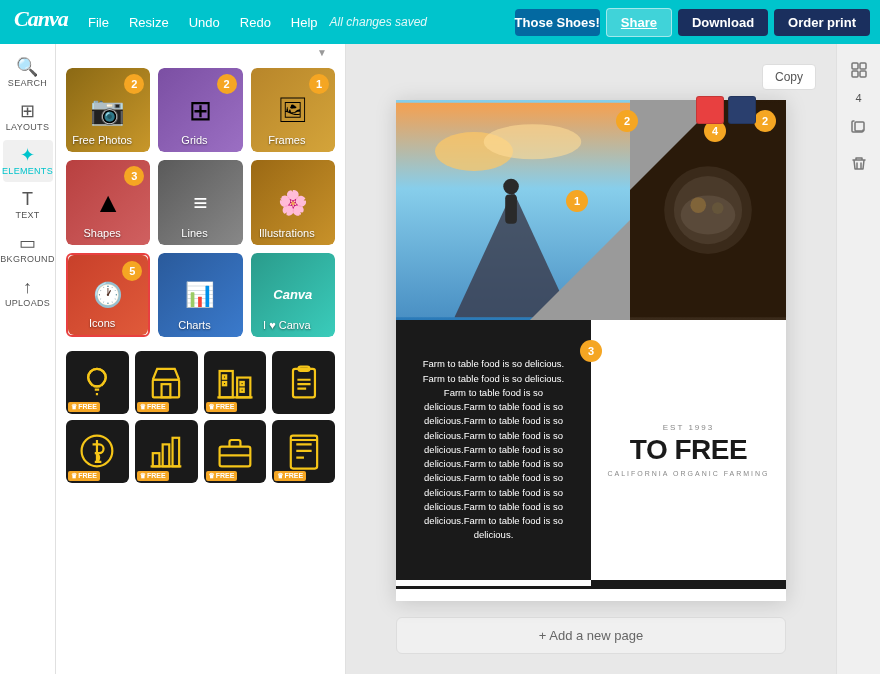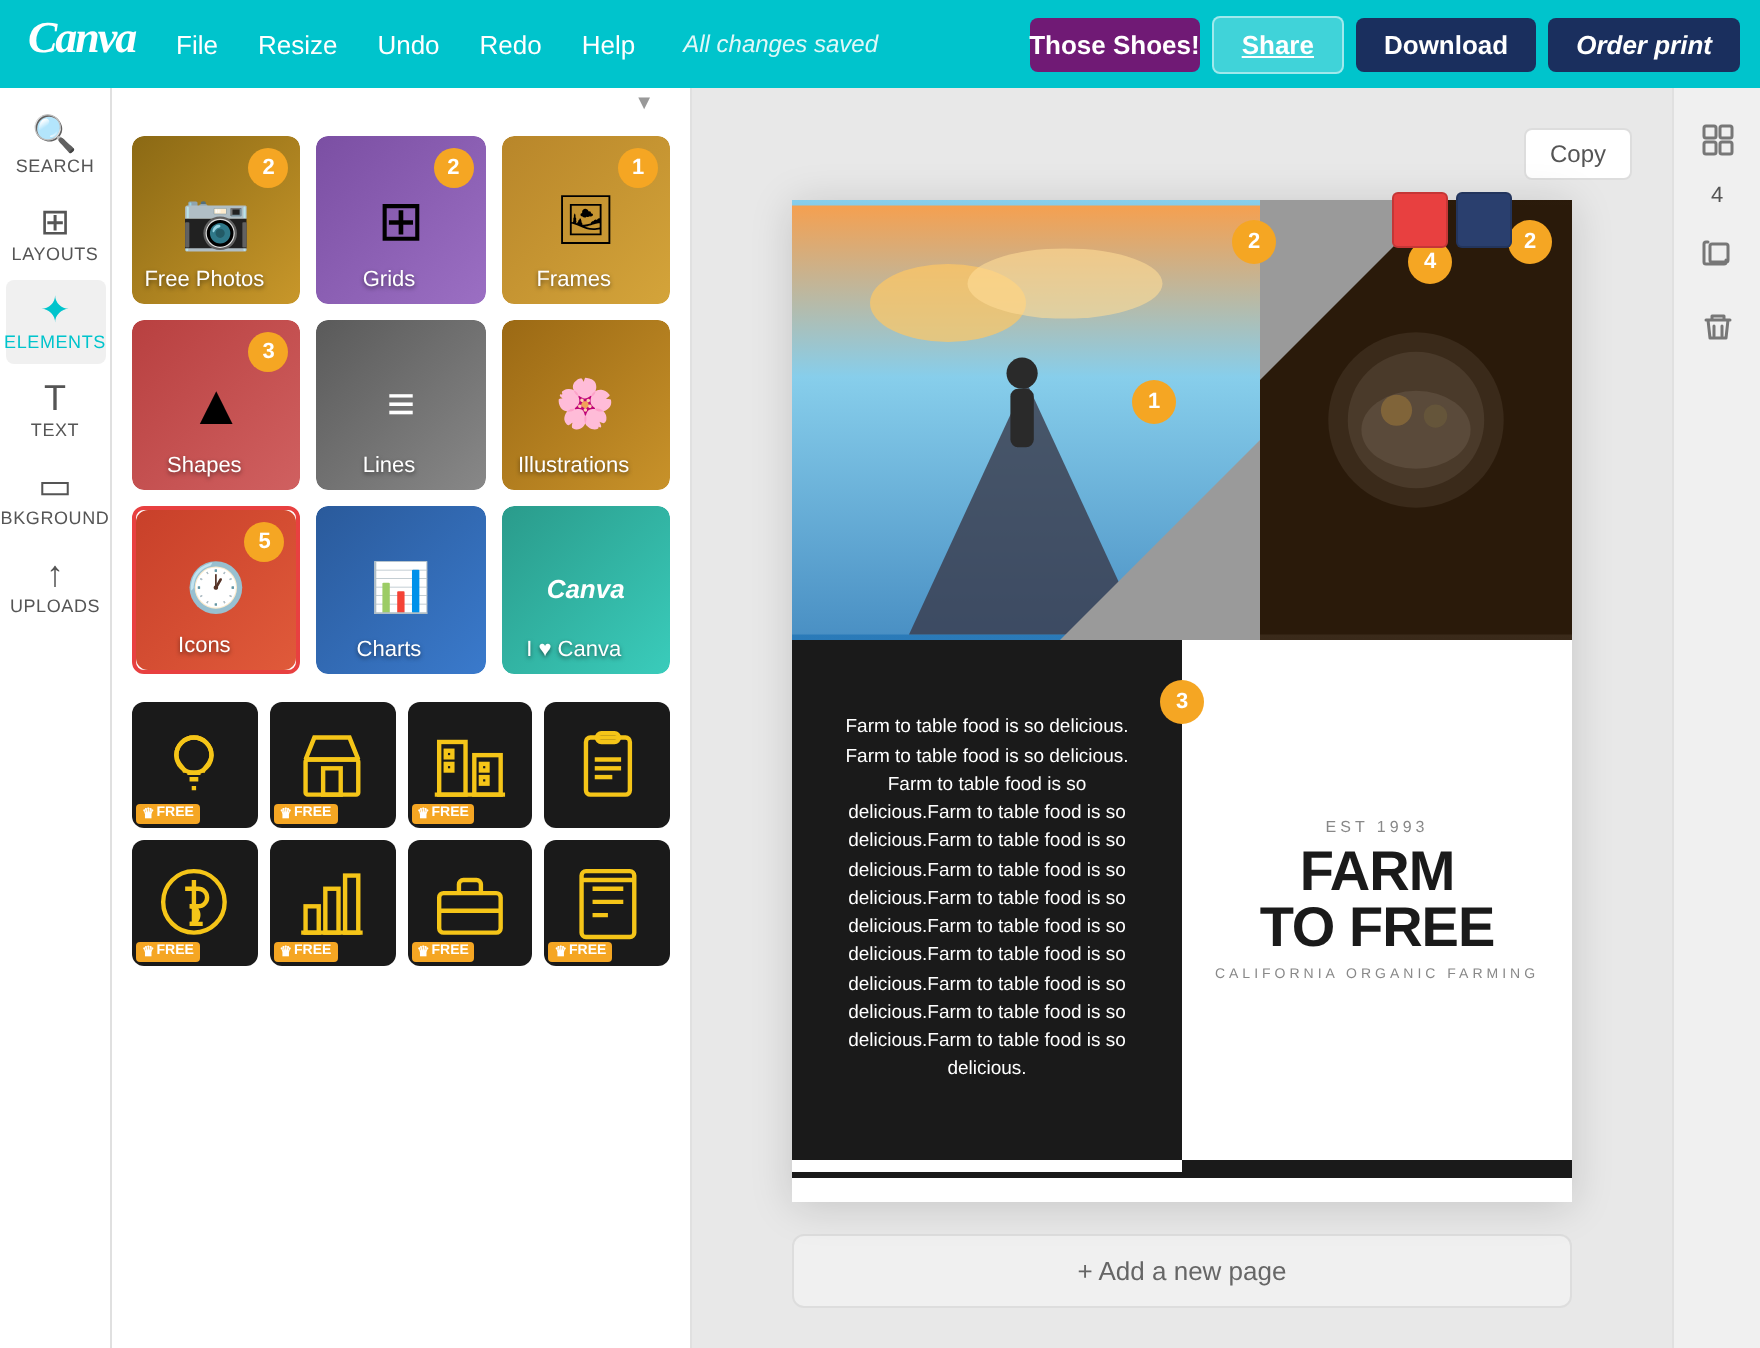--- a/index.html
+++ b/index.html
@@ -22,30 +22,30 @@
       color: white;
       font-size: 13px;
       padding: 4px 8px;
       cursor: pointer;
       border-radius: 4px;
     }
     .nav-saved {
       color: #e0f8f8;
       font-size: 12px;
       font-style: italic;
-      margin-left: 12px;
+      margin-left: 0;
     }
     .navbar-right {
       margin-left: auto;
       display: flex;
       align-items: center;
       gap: 6px;
     }
     .project-name-btn {
-      background: #701a75;
+      background: #0369a1;
       border: none;
       color: white;
       font-size: 13px;
       font-weight: 600;
       padding: 6px 0;
       border-radius: 4px;
       cursor: pointer;
     }
     .share-btn {
       background: rgba(255,255,255,0.25);
@@ -70,21 +70,20 @@
     }
     .order-btn {
       background: #1a2f5e;
       border: none;
       color: white;
       font-size: 13px;
       font-weight: 600;
       padding: 6px 14px;
       border-radius: 4px;
       cursor: pointer;
-      font-style: italic;
     }
 
     
     .main-layout {
       display: flex;
       height: calc(674px - 44px);
     }
 
     
     .sidebar-icons {
@@ -765,21 +764,20 @@
 
       <div class="canvas-middle-section">
 
         <div class="canvas-left-text">
           <p>Farm to table food is so delicious. Farm to table food is so delicious. Farm to table food is so delicious.Farm to table food is so delicious.Farm to table food is so delicious.Farm to table food is so delicious.Farm to table food is so delicious.Farm to table food is so delicious.Farm to table food is so delicious.Farm to table food is so delicious.Farm to table food is so delicious.Farm to table food is so delicious.</p>
         </div>
 
         <div class="canvas-right-text">
           <span class="est">EST 1993</span>
           <div class="farm-title">
-            <div>FARM</div>
             <div>TO FREE</div>
           </div>
           <span class="subtitle">CALIFORNIA ORGANIC FARMING</span>
         </div>
 
         <div class="canvas-badge" style="top:20px;right:60px;">4</div>
         <div class="canvas-badge" style="top:50%;right:50%;transform:translate(50%,-50%);">3</div>
       </div>
 
       <div style="height:6px;background:#1a1a1a;width:50%;margin-left:50%;"></div>

